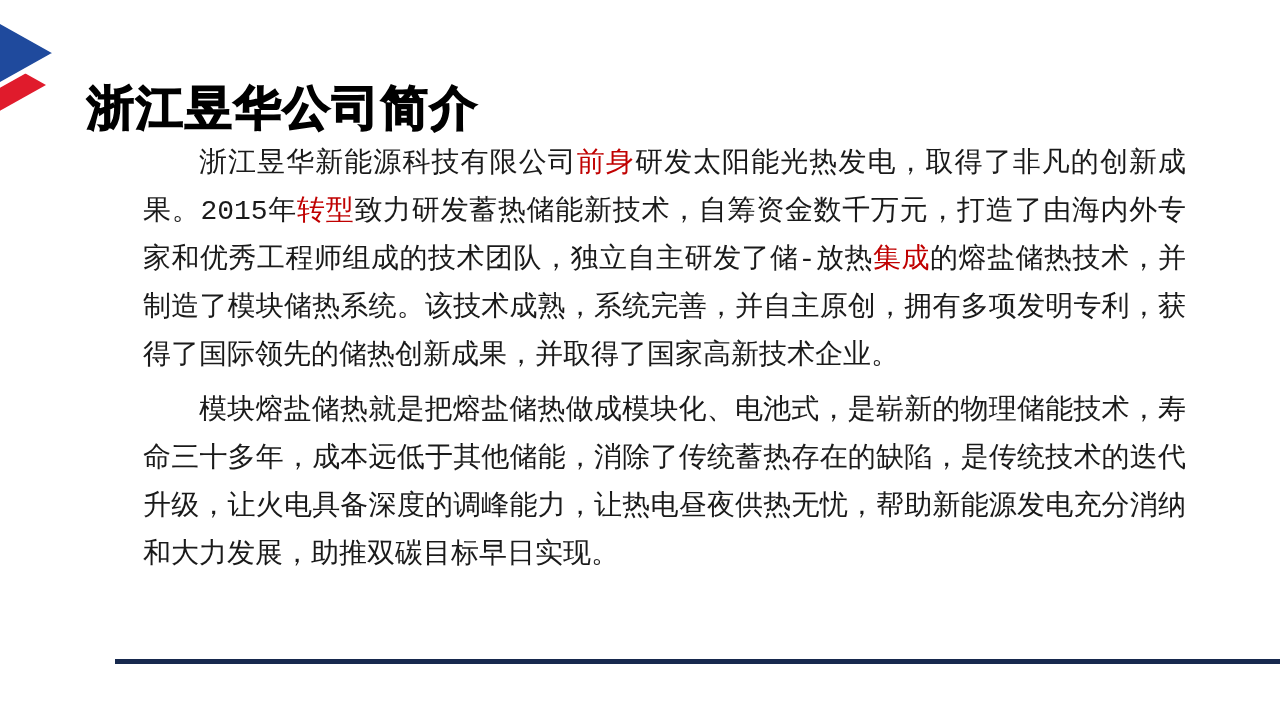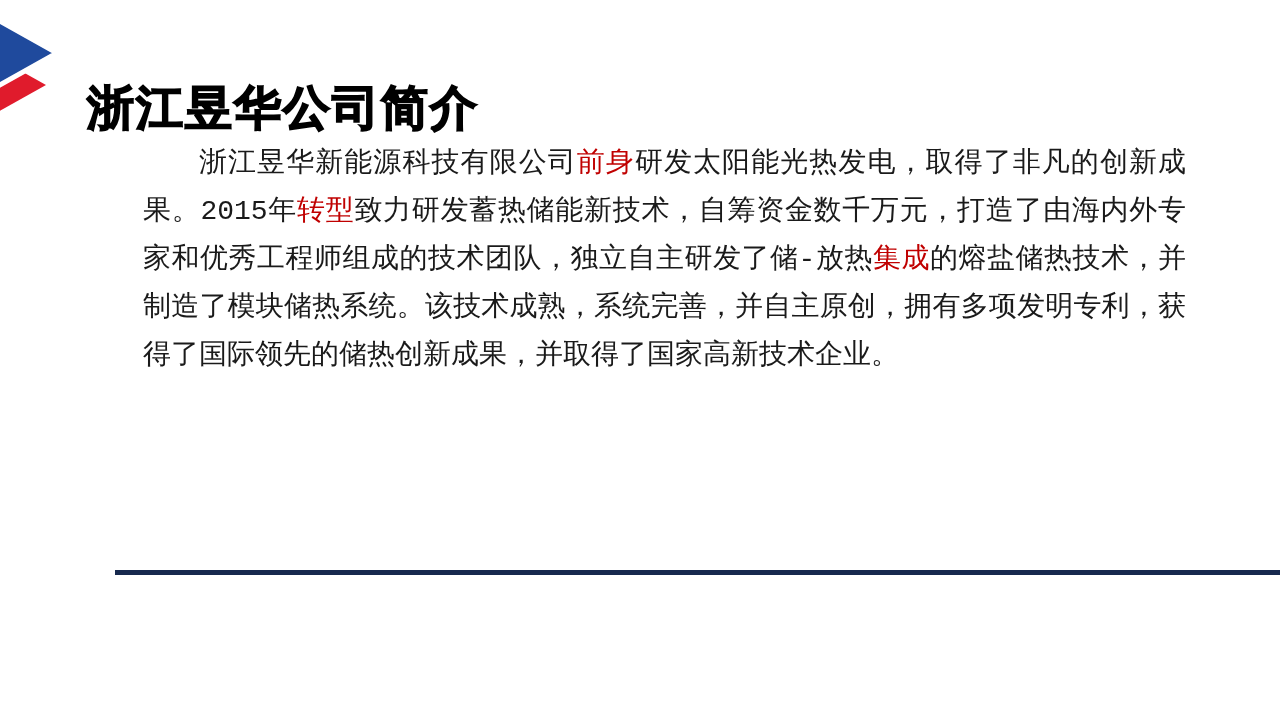--- a/index.html
+++ b/index.html
@@ -3,21 +3,21 @@
 <meta charset="utf-8">
 <style>
   html, body {
     margin: 0;
     padding: 0;
     background: #ffffff;
   }
   .slide {
     position: relative;
     width: 1280px;
-    height: 575px;
+    height: 664px;
     background: #ffffff;
     overflow: hidden;
     font-family: "Liberation Sans", sans-serif;
   }
   .accent-arrow {
     position: absolute;
     left: 0;
     top: 0;
     width: 72px;
     height: 124px;
@@ -71,17 +71,18 @@
 
   <svg class="accent-arrow" viewBox="0 0 72 124" aria-hidden="true">
     <polygon points="-4,57 46,85 -4,113" fill="#e01b2c"></polygon>
     <polygon points="-4,19 57,53 -4,87" fill="#1f4a9d" stroke="#ffffff" stroke-width="5"></polygon>
   </svg>
 
   <h1 class="slide-title">浙江昱华公司简介</h1>
 
   <div class="body-text" id="body-text">
       <p><span>浙江昱华新能源科技有限公司</span><span class="seg-red">前身</span><span>研发太阳能光热发电，取得了非凡的创新成果。2015年</span><span class="seg-red">转型</span><span>致力研发蓄热储能新技术，自筹资金数千万元，打造了由海内外专家和优秀工程师组成的技术团队，独立自主研发了储-放热</span><span class="seg-red">集成</span><span>的熔盐储热技术，并制造了模块储热系统。该技术成熟，系统完善，并自主原创，拥有多项发明专利，获得了国际领先的储热创新成果，并取得了国家高新技术企业。</span></p>
+      <p><span>模块熔盐储热就是把熔盐储热做成模块化、电池式，是崭新的物理储能技术，寿命三十多年，成本远低于其他储能，消除了传统蓄热存在的缺陷，是传统技术的迭代升级，让火电具备深度的调峰能力，让热电昼夜供热无忧，帮助新能源发电充分消纳和大力发展，助推双碳目标早日实现。</span></p>
     </div>
 
   <div class="bottom-bar"></div>
 
 </div>
 
 </body></html>

